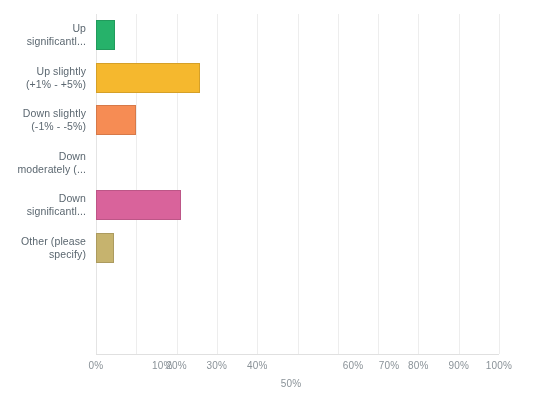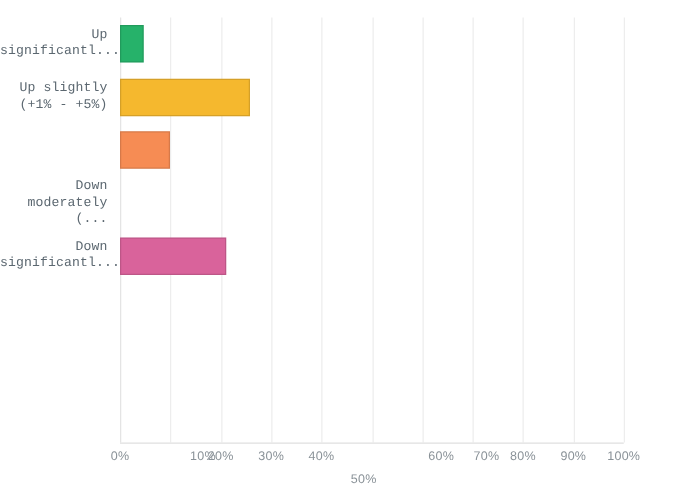--- a/index.html
+++ b/index.html
@@ -58,21 +58,20 @@
     position: absolute;
     left: 0;
     top: 14px;
     width: 550px;
     height: 340px;
   }
   .row {
     position: relative;
     height: 42.5px;
     width: 100%;
-    font-family: Liberation Mono, monospace;
   }
   .row-label {
     position: absolute;
     left: 0;
     width: 86px;
     top: 50%;
     transform: translateY(-50%);
     text-align: right;
     font-size: 10.5px;
     line-height: 13px;
@@ -149,36 +148,45 @@
         </div>
       </div>
       <div class="row">
         <div class="row-label">Up slightly
 (+1% - +5%)</div>
         <div class="bar-track">
           <div class="bar" title="25.8%" style="width: 103.974px; background: rgb(245, 184, 46);"></div>
         </div>
       </div>
       <div class="row">
+        <div class="row-label">Down slightly
+(-1% - -5%)</div>
         <div class="bar-track">
           <div class="bar" title="10%" style="width: 40.3px; background: rgb(246, 140, 84);"></div>
         </div>
       </div>
       <div class="row">
         <div class="row-label">Down
 moderately (...</div>
         <div class="bar-track">
           <div class="bar zero" title="0%" style="width: 0px; background: rgb(204, 204, 204);"></div>
         </div>
       </div>
       <div class="row">
         <div class="row-label">Down
 significantl...</div>
         <div class="bar-track">
           <div class="bar" title="21%" style="width: 84.63px; background: rgb(217, 99, 155);"></div>
+        </div>
+      </div>
+      <div class="row">
+        <div class="row-label">Other (please
+specify)</div>
+        <div class="bar-track">
+          <div class="bar" title="4.5%" style="width: 18.135px; background: rgb(198, 179, 110);"></div>
         </div>
       </div>
     </div>
 
   <div id="x-ticks">
       <div class="x-tick" style="left: 0px;">0%</div>
       <div class="x-tick" style="left: 40.3px; margin-left: 26px;">10%</div>
       <div class="x-tick" style="left: 80.6px;">20%</div>
       <div class="x-tick" style="left: 120.9px;">30%</div>
       <div class="x-tick" style="left: 161.2px;">40%</div>

